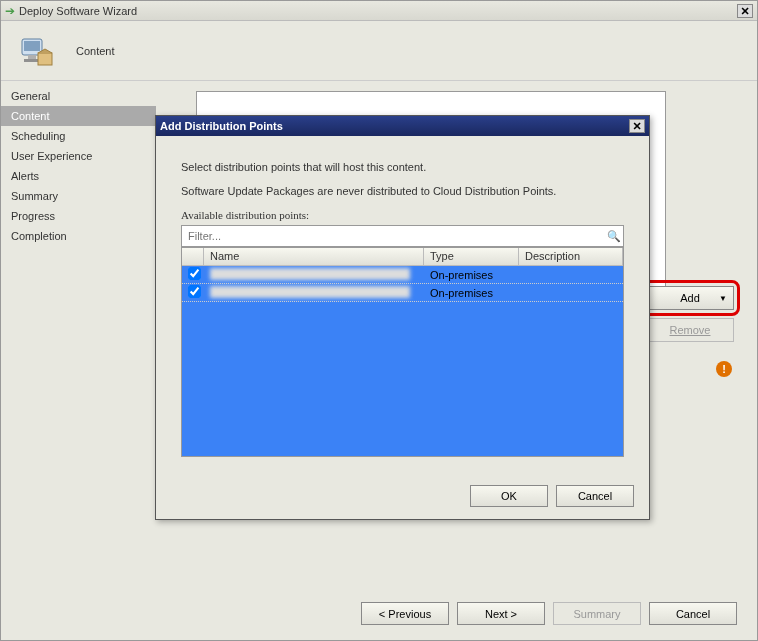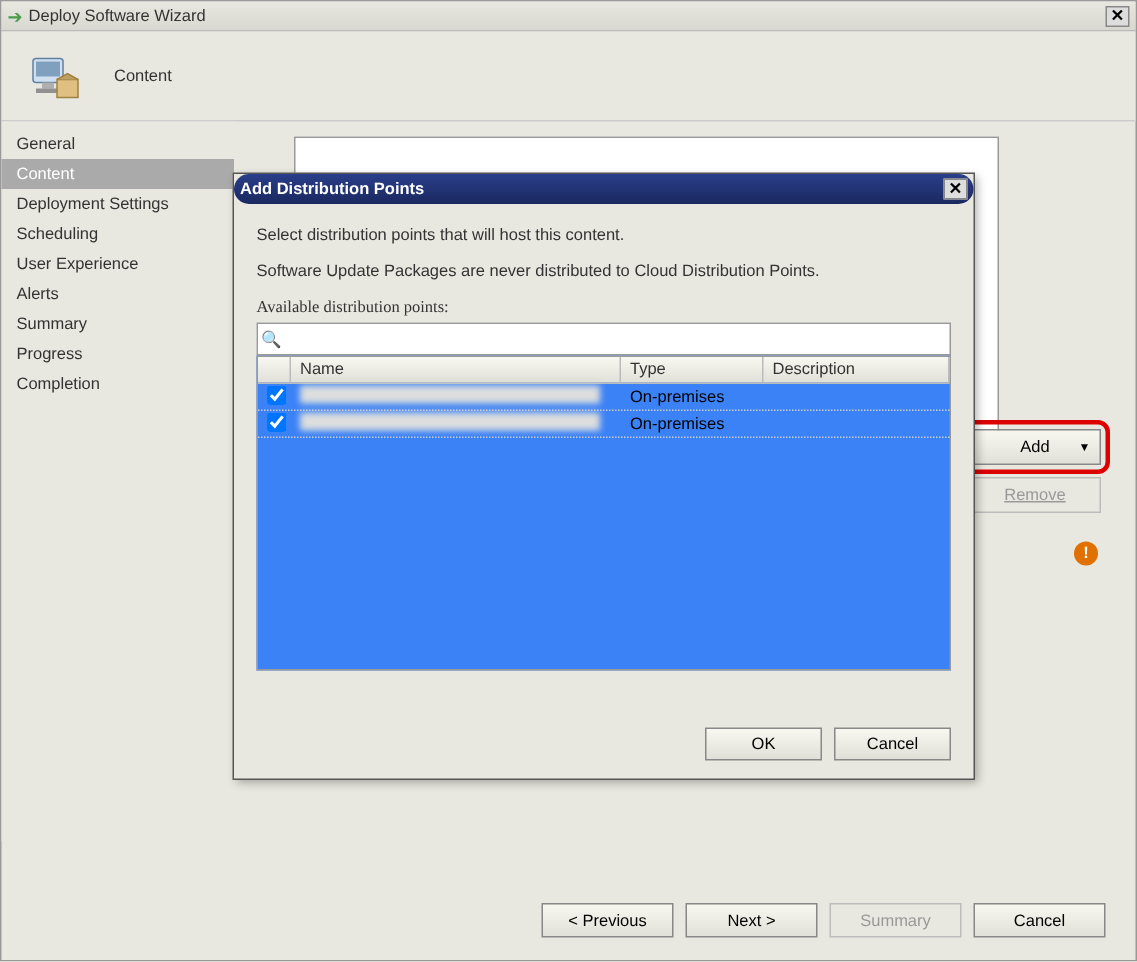--- a/index.html
+++ b/index.html
@@ -32,24 +32,24 @@
 .add-highlight { position: absolute; border: 3px solid #d00; border-radius: 8px; left: -6px; top: -6px; width: 100px; height: 36px; pointer-events: none; }
 .remove-btn { width: 88px; height: 24px; background: #e8e8e0; border: 1px solid #bbb; color: #999; margin-top: 8px; cursor: not-allowed; text-decoration: underline; }
 .warn-icon { width: 16px; height: 16px; background: #e07000; border-radius: 50%; color: #fff; text-align: center; line-height: 16px; font-weight: bold; position: absolute; left: 560px; top: 280px; }
 
 .wizard-footer { position: absolute; bottom: 15px; right: 20px; display: flex; gap: 8px; }
 .wizard-footer button { width: 88px; height: 23px; background: linear-gradient(#f8f8f0,#e0e0d8); border: 1px solid #888; cursor: pointer; }
 .wizard-footer button:disabled { color: #999; cursor: default; background: #e8e8e0; border-color: #bbb; }
 
 
 .dialog { position: absolute; left: 155px; top: 115px; width: 495px; height: 405px; background: #e8e8e0; border: 1px solid #555; box-shadow: 2px 2px 6px rgba(0,0,0,0.3); }
-.dialog-titlebar { height: 20px; background: linear-gradient(#2a3f8a,#1a2860); color: #fff; display: flex; align-items: center; padding: 0 4px; font-weight: bold; border-radius: 10px; }
+.dialog-titlebar { height: 20px; background: linear-gradient(#2a3f8a,#1a2860); color: #fff; display: flex; align-items: center; padding: 0 4px; font-weight: bold; }
 .dialog-titlebar .title { flex: 1; }
 .dialog-titlebar .close { width: 16px; height: 14px; background: #ddd; color: #000; border: 1px solid #888; text-align: center; line-height: 12px; font-weight: bold; cursor: pointer; }
-.dialog-body { padding: 15px; }
+.dialog-body { padding: 25px; }
 .dialog-body p { margin-bottom: 12px; color: #333; }
 .dialog-label { margin-top: 10px; margin-bottom: 4px; color: #333; font-family: Liberation Serif, serif; }
 .filter-box { display: flex; border: 1px solid #999; background: #fff; height: 22px; align-items: center; }
 .filter-box input { flex: 1; border: none; outline: none; padding: 2px 6px; color: #999; background: transparent; }
 .filter-box .search-icon { width: 18px; text-align: center; color: #888; }
 
 .grid { border: 1px solid #999; background: #3b82f6; height: 210px; margin-top: 0; }
 .grid-header { display: flex; background: linear-gradient(#f8f8f0,#e0e0d8); border-bottom: 1px solid #bbb; height: 18px; }
 .grid-header div { border-right: 1px solid #bbb; padding: 2px 6px; color: #333; }
 .col-check { width: 22px; }
@@ -85,21 +85,20 @@
         <rect x="22" y="22" width="14" height="12" fill="#e0c080" stroke="#a08040"></rect>
         <path d="M22 22 l7 -4 l7 4" fill="#c0a060" stroke="#a08040"></path>
       </svg>
     </span>
     <span class="step-title">Content</span>
   </div>
   <div class="wizard-body">
     <div class="sidebar">
       <div class="sidebar-item">General</div>
       <div class="sidebar-item active">Content</div>
-      <div class="sidebar-item">Deployment Settings</div>
       <div class="sidebar-item">Scheduling</div>
       <div class="sidebar-item">User Experience</div>
       <div class="sidebar-item">Alerts</div>
       <div class="sidebar-item">Summary</div>
       <div class="sidebar-item">Progress</div>
       <div class="sidebar-item">Completion</div>
     </div>
     <div class="main-panel">
       <div class="content-box"></div>
       <div class="currently-label">currently</div>
@@ -125,20 +124,21 @@
 <div class="dialog">
   <div class="dialog-titlebar">
     <span class="title">Add Distribution Points</span>
     <span class="close">✕</span>
   </div>
   <div class="dialog-body">
     <p>Select distribution points that will host this content.</p>
     <p>Software Update Packages are never distributed to Cloud Distribution Points.</p>
     <div class="dialog-label">Available distribution points:</div>
     <div class="filter-box">
+      <input type="text" placeholder="Filter..." style="">
       <span class="search-icon">🔍</span>
     </div>
     <div class="grid">
       <div class="grid-header">
         <div class="col-check"></div>
         <div class="col-name">Name</div>
         <div class="col-type">Type</div>
         <div class="col-desc">Description</div>
       </div>
       <div class="grid-row">

